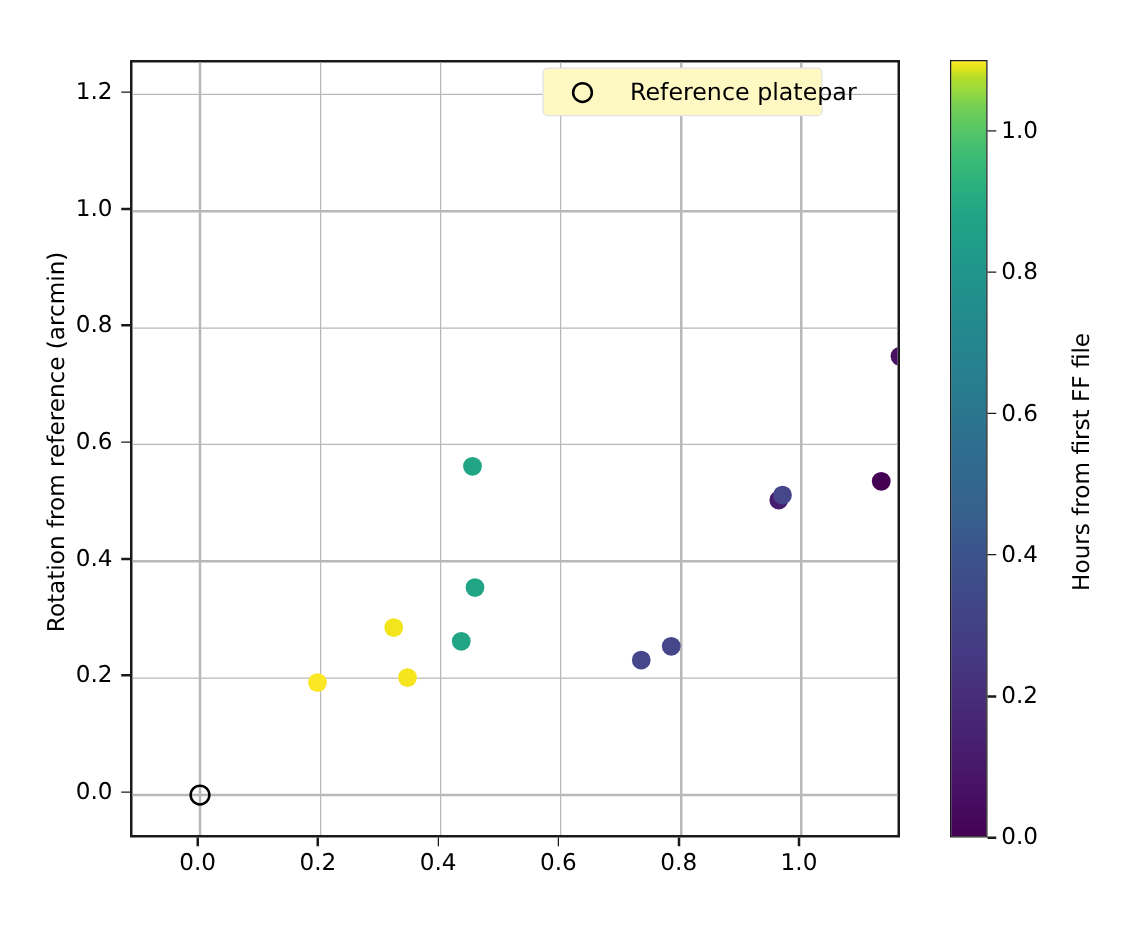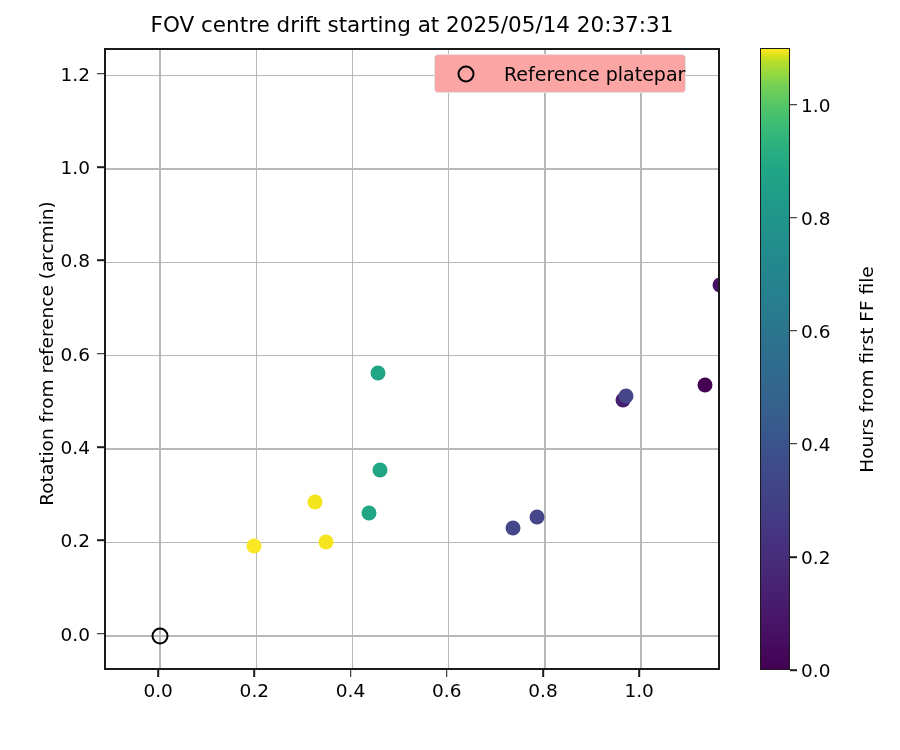--- a/index.html
+++ b/index.html
@@ -136,23 +136,23 @@
     color: #000000;
     transform: rotate(-90deg);
     transform-origin: center center;
   }
 
   
   #legend {
     position: absolute;
     left: 434px;
     top: 54px;
-    width: 252px;
+    width: 224px;
     height: 39px;
-    background: #fca5a5;
+    background: #fef9c3;
     border: 1px solid #e2e2e2;
     border-radius: 4px;
     box-sizing: border-box;
     text-align: right;
   }
   #legend-marker {
     position: absolute;
     left: 31px;
     top: 50%;
     width: 17px;
@@ -215,21 +215,20 @@
     color: #000000;
     transform: rotate(-90deg);
     transform-origin: center center;
   }
 </style>
 </head>
 <body>
 
 <div id="figure">
 
-  <div id="chart-title">FOV centre drift starting at 2025/05/14 20:37:31</div>
 
   <div id="plot-area">
     <div id="plot-inner">
         <div class="gridline-v" style="left: 53.4195px;"></div>
         <div class="gridline-v" style="left: 149.632px;"></div>
         <div class="gridline-v" style="left: 245.844px;"></div>
         <div class="gridline-v" style="left: 342.057px;"></div>
         <div class="gridline-v" style="left: 438.269px;"></div>
         <div class="gridline-v" style="left: 534.482px;"></div>
         <div class="gridline-h" style="top: 585.124px;"></div>

